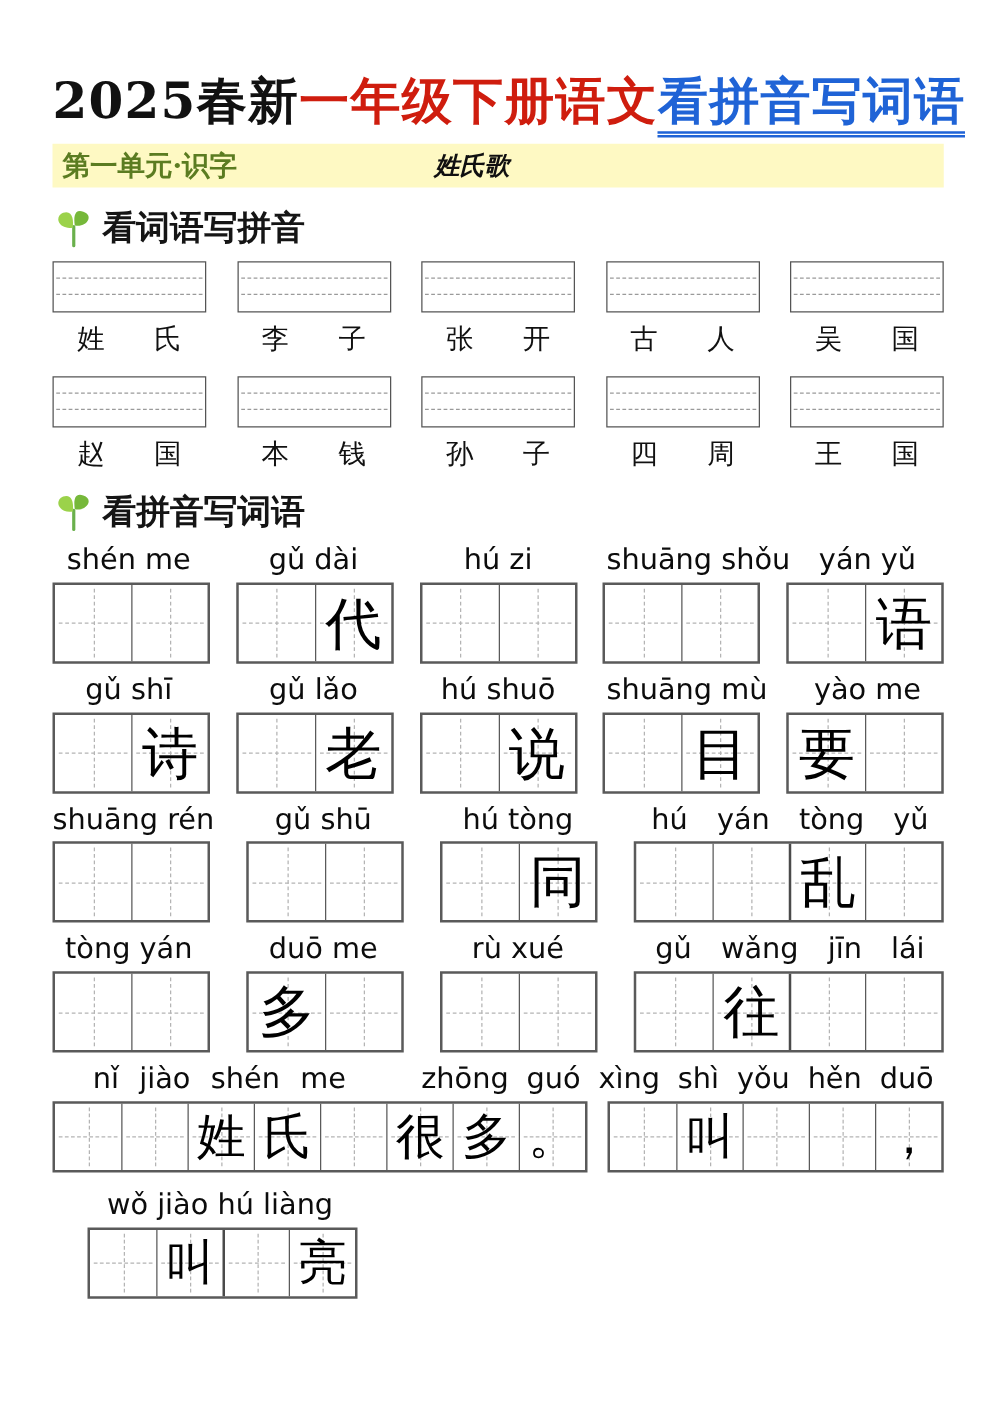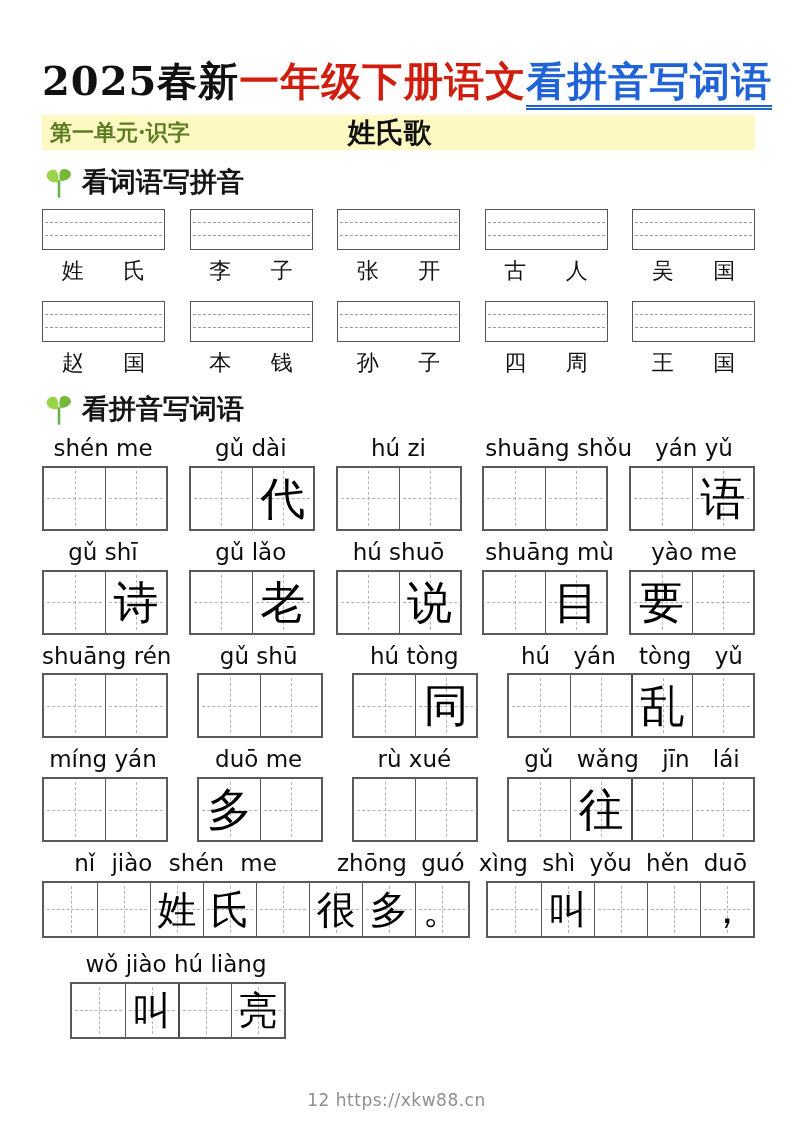--- a/index.html
+++ b/index.html
@@ -18,21 +18,21 @@
   .t-black { color:#111111; }
   .t-red   { color:#cf1d0e; }
   .t-blue  { color:#1f63d6; border-bottom:5px double #1f63d6; padding-bottom:1px; }
   
   .unitbar {
     margin-top:11px; height:35px; background:#fef9c3;
     display:flex; align-items:center; padding:0 8px;
     font-family:"DejaVu Serif", serif; font-weight:bold;
   }
   .unit-label { color:#5b7c21; font-size:22px; }
-  .lesson-label { color:#101010; font-size:28px; margin-left:158px; }
+  .lesson-label { color:#101010; font-size:20px; margin-left:158px;font-style:italic; }
   
   .sechead {
     display:flex; align-items:flex-end; gap:6px;
     font-family:"DejaVu Serif", serif; font-weight:bold;
     font-size:27px; color:#151515;
   }
   .sechead.s1 { margin-top:14px; }
   .sechead.s2 { margin-top:13px; }
   .sprout { width:34px; height:34px; flex:0 0 auto; }
   
@@ -315,21 +315,21 @@
       <div class="cell thick">
           <span class="ch">乱</span>
         </div>
       <div class="cell">
           <span class="ch"></span>
         </div>
     </div>
   </div>
 
   <div class="lrow">
-    <div class="plabel lw2">míng yán</div>
+    <div class="plabel lw2">tòng yán</div>
     <div class="plabel lw2">duō me</div>
     <div class="plabel lw2">rù xué</div>
     <div class="plabel lw4 sp4">gǔ wǎng jīn lái</div>
   </div>
   <div class="brow">
     <div class="grid">
       <div class="cell">
           <span class="ch"></span>
         </div>
       <div class="cell">
@@ -431,15 +431,14 @@
         </div>
       <div class="cell thick">
           <span class="ch"></span>
         </div>
       <div class="cell">
           <span class="ch">亮</span>
         </div>
     </div>
   </div>
 
-  <div class="footer">12 https://xkw88.cn</div>
 
 </div>
 
 </body></html>

